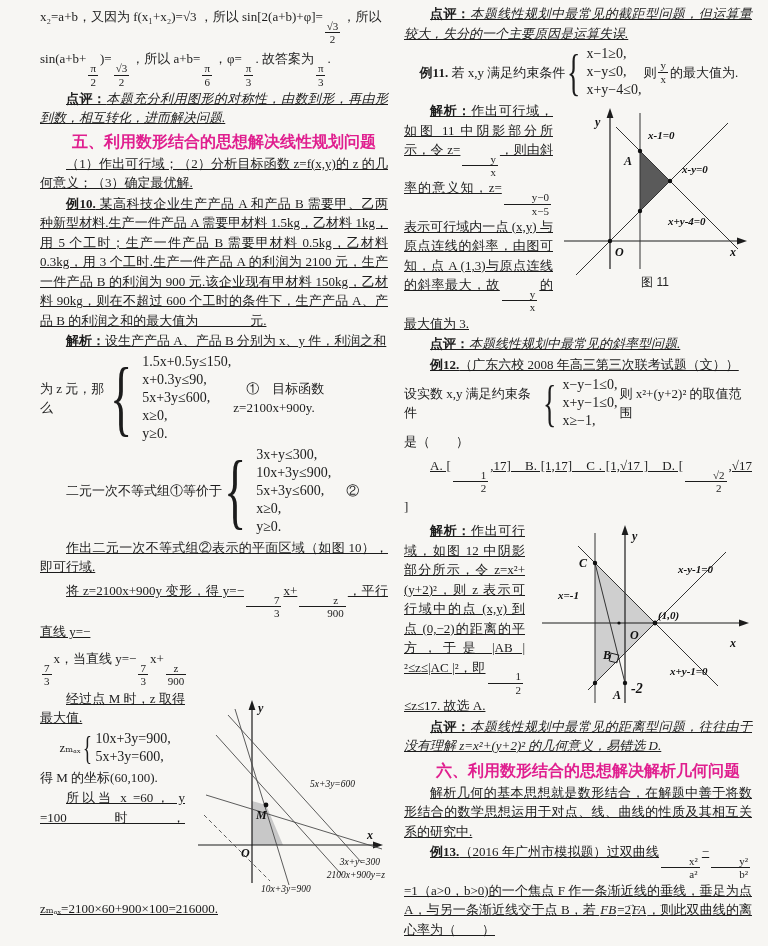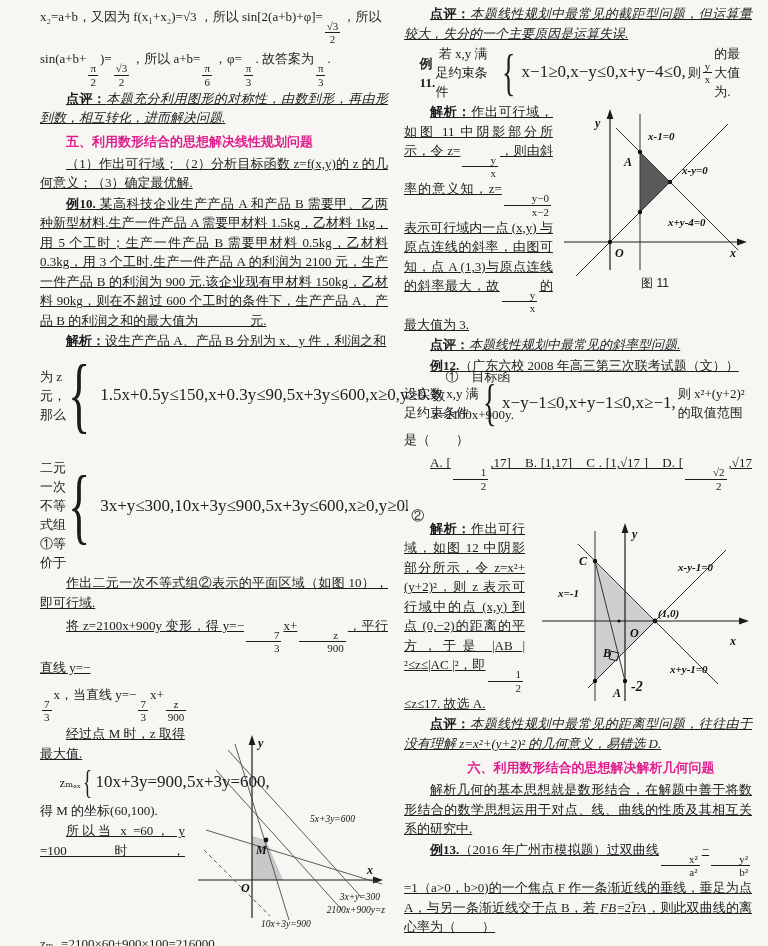--- a/index.html
+++ b/index.html
@@ -12,33 +12,33 @@
   .page{display:flex;gap:16px;padding:4px 18px 0 40px;box-sizing:border-box;}
   .col{width:348px;flex:0 0 348px;}
   .para{margin:0 0 1px 0;line-height:19.5px;text-align:justify;}
   .ind{text-indent:2em;text-decoration:underline;}
   .tall{line-height:26px;}
   .bold{font-weight:bold;}
   .kai{font-style:italic;}
   .sec{
     margin:3px 0 2px 0;padding:0;
     font-family:Liberation Sans, sans-serif;
-    font-size:13px;font-weight:bold;line-height:21px;text-indent:2em;
+    font-size:16px;font-weight:bold;line-height:21px;text-indent:2em;
   }
   .frac{display:inline-flex;flex-direction:column;text-align:center;
     vertical-align:-0.8em;font-size:11px;line-height:1.12;margin:0 2px;}
   .fn{display:block;border-bottom:1px solid #1c1c1c;padding:0 2px;}
   .fd{display:block;padding:0 2px;}
   .mathrow{display:flex;align-items:center;line-height:19px;margin:1px 0;flex-wrap:nowrap;}
   .mathrow>span{white-space:pre-wrap;}
   .sys{display:inline-flex;align-items:center;margin:1px 2px;}
   .brace{display:inline-block;line-height:1;font-weight:normal;
     transform:scaleX(0.55);transform-origin:left center;margin-right:-0.1em;
     font-family:"Liberation Serif","DejaVu Serif",serif;}
-  .syslines{display:inline-flex;flex-direction:row;font-size:17px;}
+  .syslines{display:inline-flex;flex-direction:column;font-size:14px;}
   .sysline{line-height:18px;white-space:nowrap;}
   .vec{position:relative;font-style:italic;padding:0 1px;}
   .vec::after{content:"→";position:absolute;left:1px;top:-0.85em;font-size:0.75em;font-style:normal;}
   .wrapblock{overflow:visible;}
   .clear{clear:both;height:0;}
   .fig{float:right;margin:2px 0 2px 5px;text-align:center;}
   .figcap{font-family:"Liberation Sans","DejaVu Sans",sans-serif;font-size:12px;line-height:15px;color:#222;}
   svg{display:block;}
   svg text{font-family:"Liberation Serif","DejaVu Serif",serif;fill:#111;}
   .axlab{font-style:italic;font-weight:bold;font-size:12px;}
@@ -177,21 +177,21 @@
           <text x="124" y="70" class="eqlab">x-y=0</text>
           <text x="110" y="122" class="eqlab">x+y-4=0</text>
         </svg>
         <figcaption class="figcap">图 11</figcaption>
       </figure>
       <p class="para ind"><span class="bold">解析：</span><span>作出可行域，如图 11 中阴影部分所示，令 z=</span><span class="frac">
             <span class="fn">y</span>
             <span class="fd">x</span>
           </span><span>，则由斜率的意义知，z=</span><span class="frac">
             <span class="fn">y−0</span>
-            <span class="fd">x−2</span>
+            <span class="fd">x−5</span>
           </span><span>表示可行域内一点 (x,y) 与原点连线的斜率，由图可知，点 A (1,3)与原点连线的斜率最大，故</span><span class="frac">
             <span class="fn">y</span>
             <span class="fd">x</span>
           </span><span>的最大值为 3.</span></p>
     </div>
     <div class="clear"></div>
 
     <p class="para ind"><span class="bold">点评：</span><span class="kai">本题线性规划中最常见的斜率型问题.</span></p>
     <p class="para ind"><span class="bold">例12.</span><span>（广东六校 2008 年高三第三次联考试题（文））</span></p>
     <div class="mathrow">
@@ -240,21 +240,21 @@
         </svg>
       </figure>
       <p class="para ind"><span class="bold">解析：</span><span>作出可行域，如图 12 中阴影部分所示，令 z=x²+(y+2)²，则 z 表示可行域中的点 (x,y) 到点 (0,−2)的距离的平方，于是 |AB |²≤z≤|AC |²，即</span><span class="frac">
             <span class="fn">1</span>
             <span class="fd">2</span>
           </span><span>≤z≤17. 故选 A.</span></p>
       <p class="para ind"><span class="bold">点评：</span><span class="kai">本题线性规划中最常见的距离型问题，往往由于没有理解 z=x²+(y+2)² 的几何意义，易错选 D.</span></p>
     </div>
     <div class="clear"></div>
 
-    <h3 class="sec" style="color:#e01f8f;text-align:center;">六、利用数形结合的思想解决解析几何问题</h3>
+    <h3 class="sec" style="color:#e01f8f;">六、利用数形结合的思想解决解析几何问题</h3>
     <p class="para ind"><span>解析几何的基本思想就是数形结合，在解题中善于将数形结合的数学思想运用于对点、线、曲线的性质及其相互关系的研究中.</span></p>
     <p class="para ind"><span class="bold">例13.</span><span>（2016 年广州市模拟题）过双曲线</span><span class="frac">
           <span class="fn">x²</span>
           <span class="fd">a²</span>
         </span><span>−</span><span class="frac">
           <span class="fn">y²</span>
           <span class="fd">b²</span>
         </span><span>=1（a&gt;0，b&gt;0)的一个焦点 F 作一条渐近线的垂线，垂足为点 A，与另一条渐近线交于点 B，若 </span><span class="vec">FB</span><span>=2</span><span class="vec">FA</span><span>，则此双曲线的离心率为（　　）</span></p>
 
   </div>

